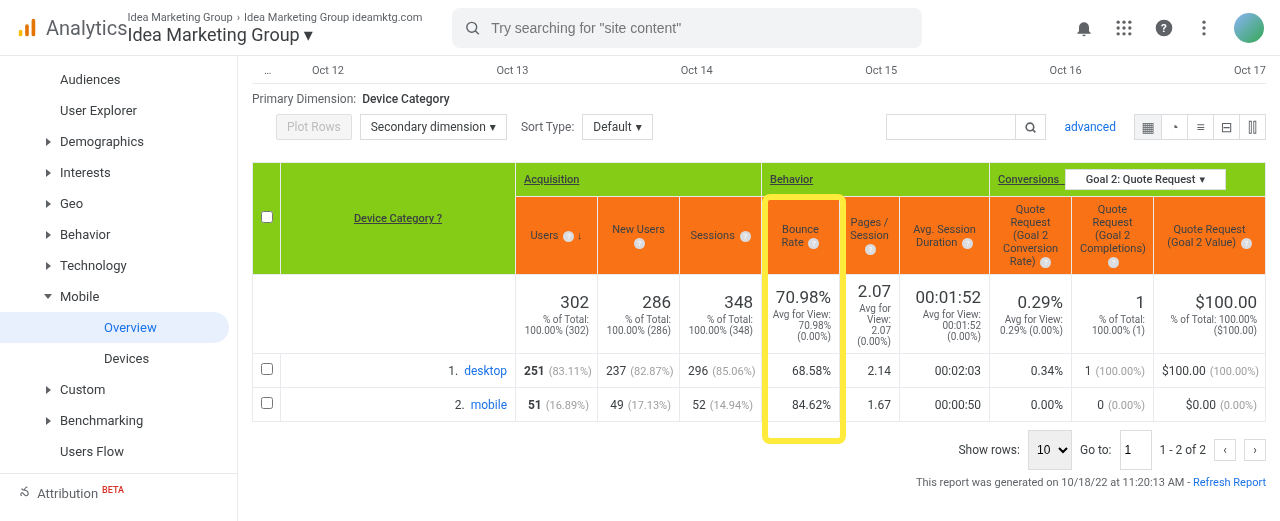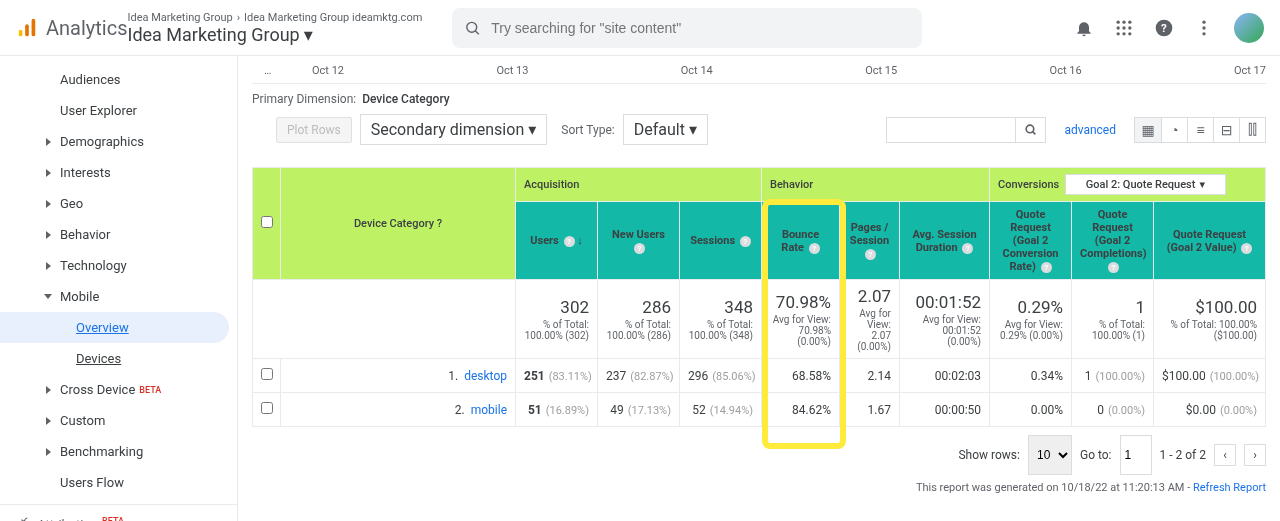--- a/index.html
+++ b/index.html
@@ -15,48 +15,48 @@
 .search-box input { border: none; background: transparent; outline: none; width: 100%; font-size: 14px; margin-left: 10px; color:#3c4043; }
 .top-right { margin-left: auto; display: flex; align-items: center; gap: 20px; }
 .top-icon { color: #5f6368; width: 20px; height: 20px; cursor: pointer; }
 .avatar { width: 30px; height: 30px; border-radius: 50%; background: linear-gradient(135deg,#8ab4f8,#34a853); }
 
 .layout { display: flex; height: calc(521px - 56px); }
 .sidebar { width: 238px; border-right: 1px solid #e8eaed; padding-top: 8px; font-size: 13px; color: #3c4043; overflow:hidden; }
 .side-item { display: flex; align-items: center; padding: 8px 12px 8px 60px; cursor: pointer; position: relative; }
 .side-item.caret::before { content: ''; border-style: solid; border-width: 4px 4px 4px 5px; border-color: transparent transparent transparent #5f6368; position: absolute; left: 46px; }
 .side-item.caret.expanded::before { border-width: 5px 4px 0 4px; border-color: #5f6368 transparent transparent transparent; left:44px; }
-.side-sub { padding-left: 76px; text-decoration: underline; }
+.side-sub { padding-left: 104px; }
 .side-sub.selected { background: #e8f0fe; color: #1a73e8; border-radius: 0 16px 16px 0; margin-right:8px; }
 .badge-beta { font-size: 9px; color: #d93025; font-weight: 500; margin-left: 4px; vertical-align: super; }
 .side-bottom { border-top: 1px solid #e8eaed; padding: 10px 12px 10px 20px; display:flex; align-items:center; gap:8px; color:#5f6368; margin-top:6px; }
 
 .main { flex: 1; overflow: auto; padding: 8px 14px 10px 14px; position: relative; }
 .date-axis { display: flex; justify-content: space-between; padding: 0 0 6px 60px; border-bottom: 1px solid #e8eaed; font-size: 11px; color: #5f6368; position:relative;}
 .date-axis .dots { position:absolute; left:12px; }
 
 .prim-dim { padding: 8px 0; font-size: 12px; color: #5f6368; }
 .prim-dim b { color: #3c4043; font-weight: 500; }
 
 .controls-row { display:flex; align-items:center; gap:8px; margin-bottom:22px;padding-left:24px; }
 .btn-disabled { background:#f5f5f5; color:#bdbdbd; border:1px solid #e0e0e0; padding:5px 10px; border-radius:2px; font-size:12px; }
-.dropdown { border:1px solid #dadce0; padding:5px 10px; font-size:16px; background:#fff; display:inline-flex; align-items:flex-start; gap:4px; cursor:pointer; }
+.dropdown { border:1px solid #dadce0; padding:5px 10px; font-size:12px; background:#fff; display:inline-flex; align-items:flex-start; gap:4px; cursor:pointer; }
 .sort-label { font-size:12px; color:#5f6368; margin-left:6px; }
 .search-input-wrap { margin-left:auto; display:flex; align-items:center; }
 .search-input-wrap input { border:1px solid #dadce0; height:26px; width:130px; padding:0 6px; }
 .search-btn { border:1px solid #dadce0; border-left:none; height:26px; width:30px; display:flex; align-items:center; justify-content:center; background:#fff; cursor:pointer;}
 .advanced-link { color:#1a73e8; font-size:12px; margin:0 10px; cursor:pointer; }
 .view-toggles { display:flex; border:1px solid #dadce0; }
 .view-toggles span { width:26px; height:24px; display:flex; align-items:center; justify-content:center; border-left:1px solid #dadce0; color:#5f6368; cursor:pointer; font-size:14px;}
 .view-toggles span:first-child { border-left:none; background:#f1f3f4; }
 
 table.data { width:100%; border-collapse:collapse; table-layout:fixed; }
 table.data th,table.data td { border:1px solid #e8eaed; padding:6px 8px; vertical-align:middle; }
-.grp-hdr th { background:#bef264; font-size:11px; text-align:left; font-weight:500; height:32px;}
-.col-hdr th { background:#14b8a6; font-size:11px; text-align:center; font-weight:700; height:68px; position:relative;}
+.grp-hdr th { background:#84cc16; font-size:11px; text-align:left; font-weight:500; height:32px;text-decoration:underline;}
+.col-hdr th { background:#f97316; font-size:11px; text-align:center; font-weight:400; height:68px; position:relative;}
 .col-hdr .help { display:inline-block; width:11px; height:11px; border-radius:50%; background:#dadce0; color:#fff; font-size:8px; line-height:11px; margin-left:2px; }
 .summary-row td { background:#fff; text-align:right; font-size:12px; height:78px; }
 .summary-val { font-size:17px; font-weight:400; }
 .summary-sub { font-size:10px; color:#5f6368; display:block; margin-top:2px; }
 .data-row td { text-align:right; font-size:12px; height:34px; }
 .row-label { text-align:right; }
 .pct { color:#9e9e9e; font-size:11px; margin-left:4px;}
 .chk { width:26px; text-align:center !important; }
 .chk input { width:12px; height:12px; }
 .conv-select { border:1px solid #dadce0; padding:3px 20px; font-size:11px; background:#fff; display:inline-flex; align-items:center; gap:4px;}
@@ -133,24 +133,20 @@
     <div class="side-item">Audiences</div>
     <div class="side-item">User Explorer</div>
     <div class="side-item caret">Demographics</div>
     <div class="side-item caret">Interests</div>
     <div class="side-item caret">Geo</div>
     <div class="side-item caret">Behavior</div>
     <div class="side-item caret">Technology</div>
     <div class="side-item caret expanded">Mobile</div>
     <div class="side-item side-sub selected">Overview</div>
     <div class="side-item side-sub">Devices</div>
-    <div class="side-item caret">
-        <span>Cross Device</span>
-        <span class="badge-beta">BETA</span>
-      </div>
     <div class="side-item caret">Custom</div>
     <div class="side-item caret">Benchmarking</div>
     <div class="side-item">Users Flow</div>
     <div class="side-bottom">
       <span>న</span>
       <span><span>Attribution</span><span class="badge-beta">BETA</span></span>
     </div>
   </div>
 
   <div class="main">

